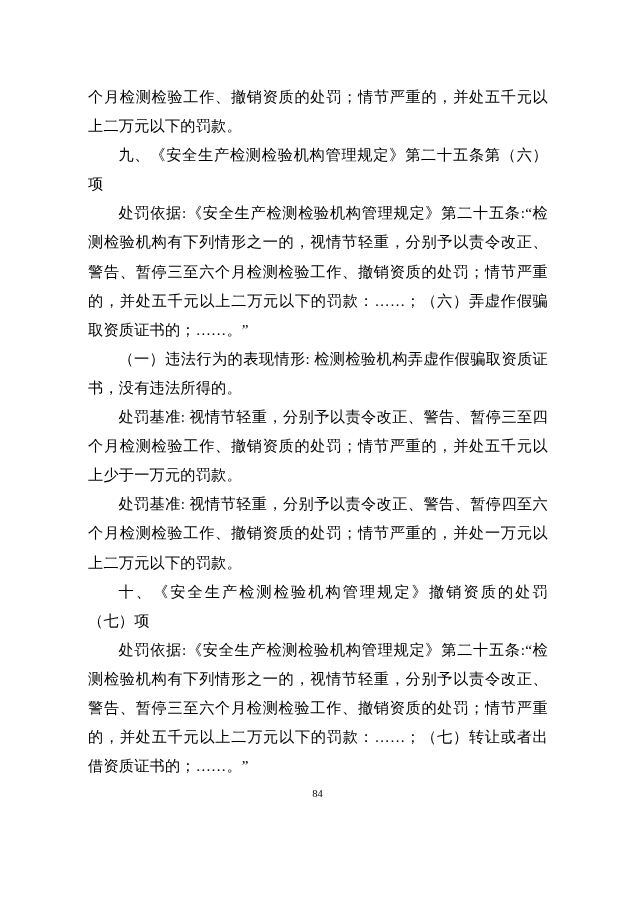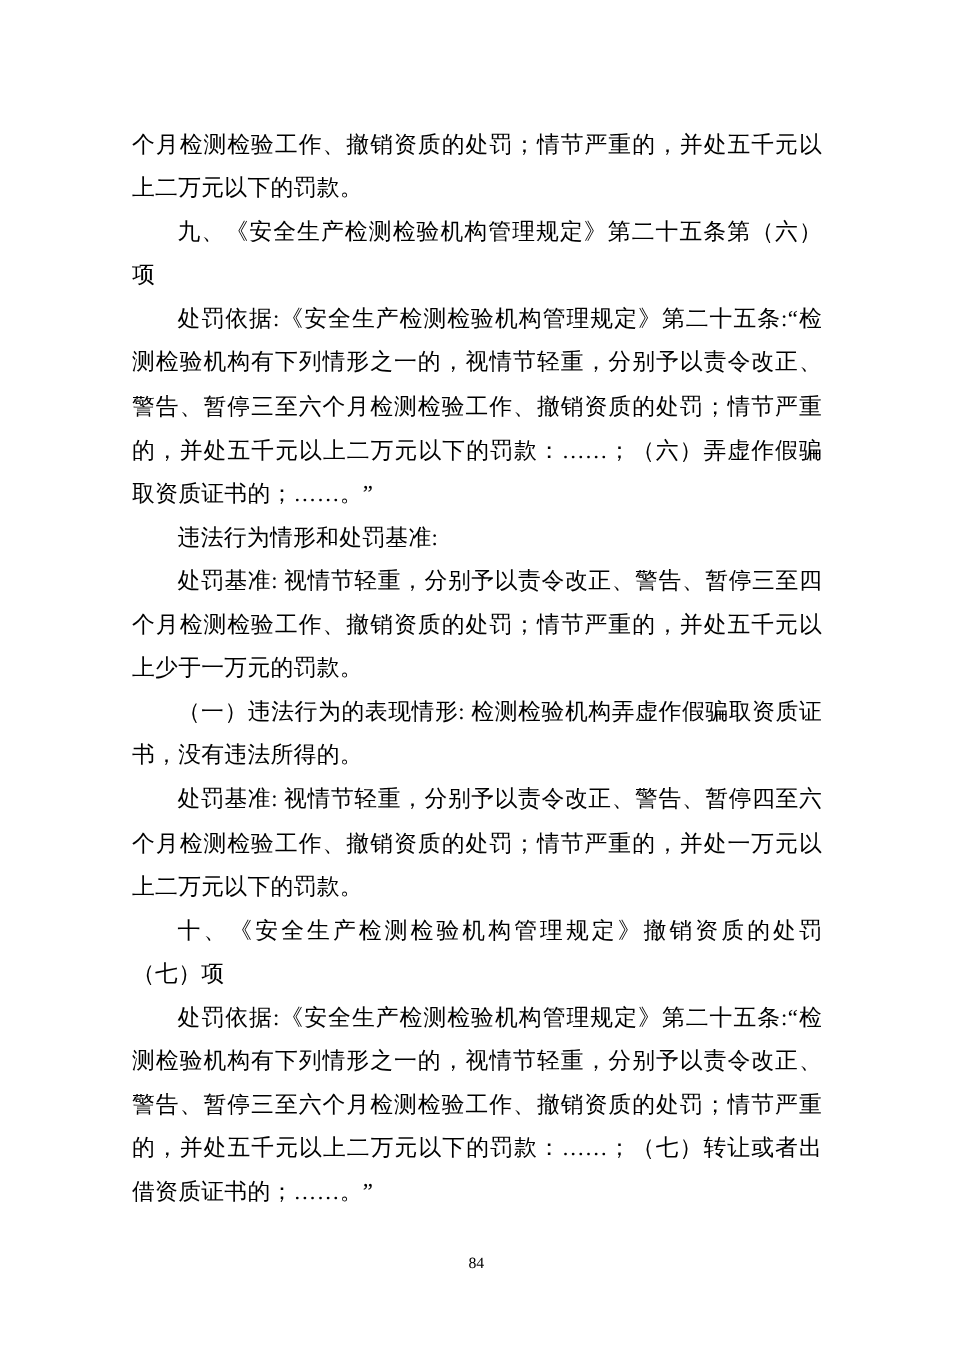--- a/index.html
+++ b/index.html
@@ -37,37 +37,36 @@
   }
   .content p.no-indent {
     text-indent: 0;
   }
   .content p.heading {
     font-weight: normal;
   }
   .footer {
     position: absolute;
     left: 0;
-    top: 836px;
+    top: 787px;
     width: 635px;
     text-align: center;
     font-size: 10.5px;
     line-height: 14px;
     color: #000000;
   }
 </style>
 </head>
 <body>
 
 <div class="page">
   <div class="content">
     <p class="no-indent">个月检测检验工作、撤销资质的处罚；情节严重的，并处五千元以上二万元以下的罚款。</p>
     <p class="heading">九、《安全生产检测检验机构管理规定》第二十五条第（六）项</p>
     <p>处罚依据:《安全生产检测检验机构管理规定》第二十五条:“检测检验机构有下列情形之一的，视情节轻重，分别予以责令改正、警告、暂停三至六个月检测检验工作、撤销资质的处罚；情节严重的，并处五千元以上二万元以下的罚款：……；（六）弄虚作假骗取资质证书的；……。”</p>
-    <p>违法行为情形和处罚基准:</p>
+    <p>（一）违法行为的表现情形: 检测检验机构弄虚作假骗取资质证书，没有违法所得的。</p>
     <p>处罚基准: 视情节轻重，分别予以责令改正、警告、暂停三至四个月检测检验工作、撤销资质的处罚；情节严重的，并处五千元以上少于一万元的罚款。</p>
-    <p>（一）违法行为的表现情形: 检测检验机构弄虚作假骗取资质证书，没有违法所得的。</p>
     <p>处罚基准: 视情节轻重，分别予以责令改正、警告、暂停四至六个月检测检验工作、撤销资质的处罚；情节严重的，并处一万元以上二万元以下的罚款。</p>
     <p class="heading">十、《安全生产检测检验机构管理规定》撤销资质的处罚（七）项</p>
     <p>处罚依据:《安全生产检测检验机构管理规定》第二十五条:“检测检验机构有下列情形之一的，视情节轻重，分别予以责令改正、警告、暂停三至六个月检测检验工作、撤销资质的处罚；情节严重的，并处五千元以上二万元以下的罚款：……；（七）转让或者出借资质证书的；……。”</p>
   </div>
   <div class="footer">84</div>
 </div>
 
 </body></html>

